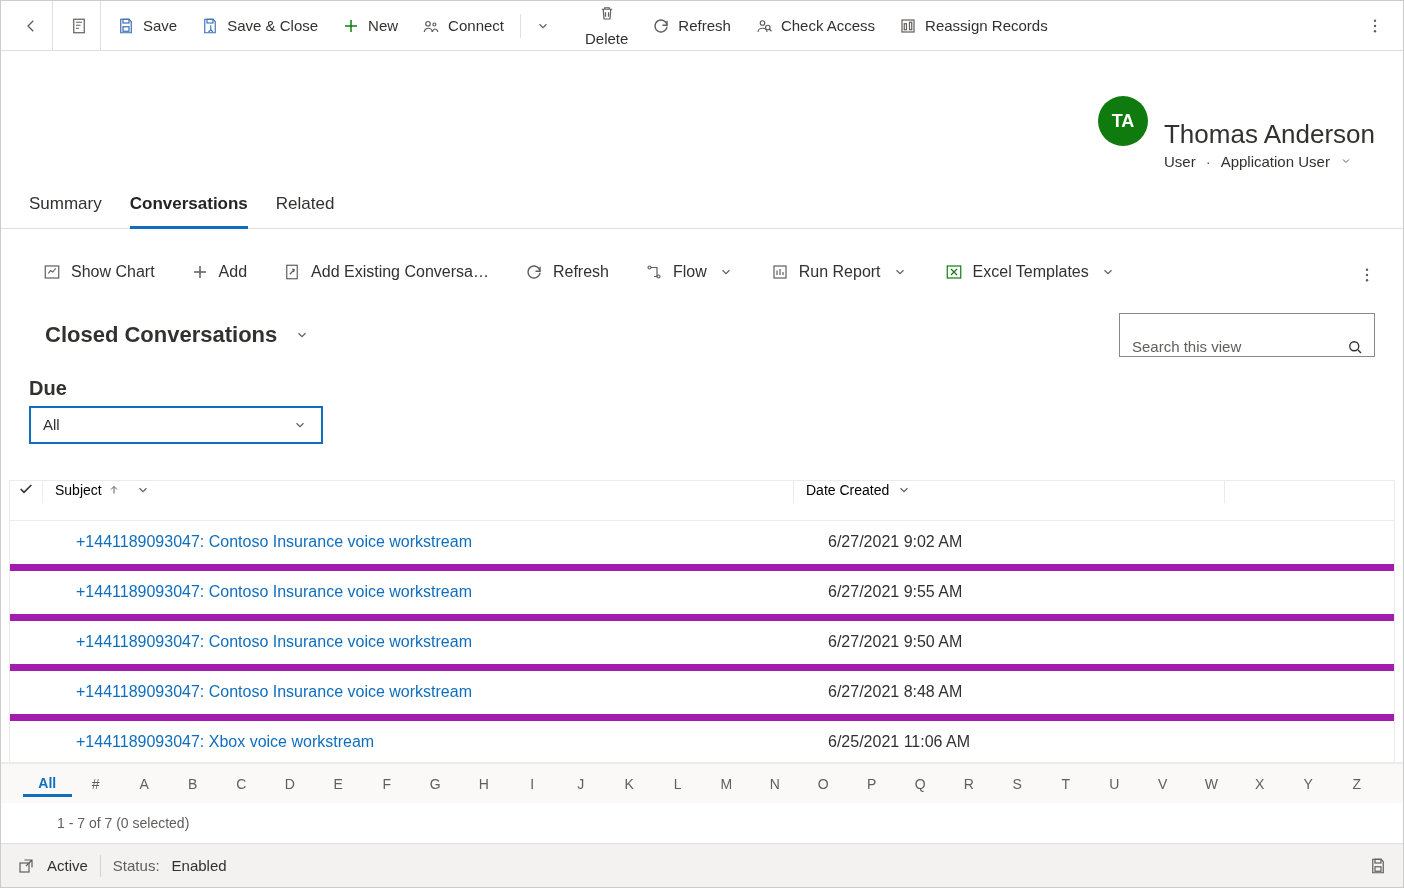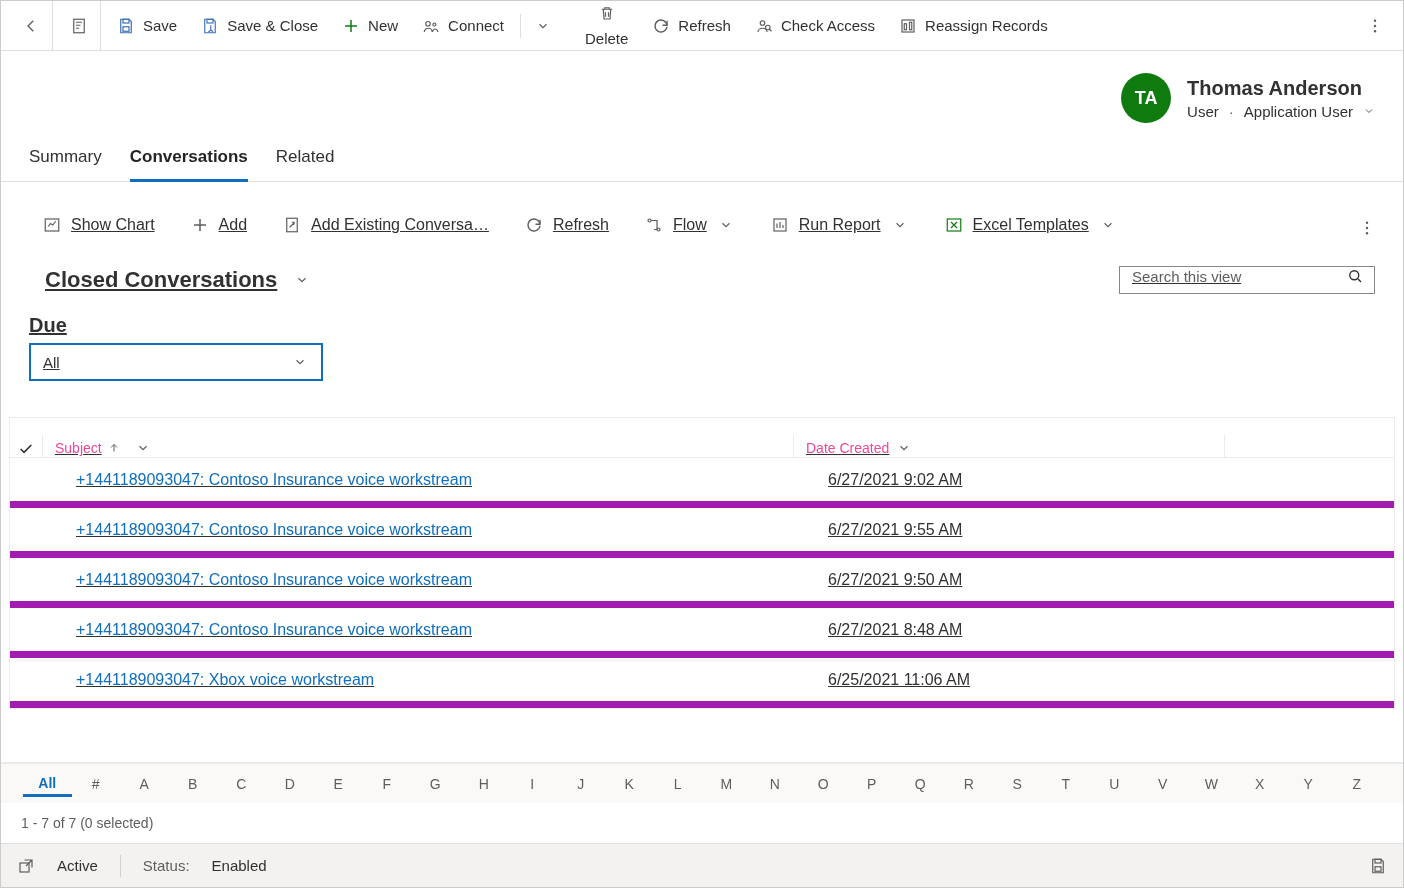--- a/index.html
+++ b/index.html
@@ -37,66 +37,66 @@
   .icon svg { width:18px; height:18px; }
 
   
   .rec-header { display:flex; gap:16px; align-items:center; padding: 22px 28px 8px 28px; justify-content: flex-end; }
   .avatar {
     width:50px; height:50px; border-radius:50%;
     background:#0f7b0f; color:#fff; font-weight:600;
     display:flex; align-items:center; justify-content:center;
     font-size:18px;
   }
-  .rec-title { font-size:20px; font-weight:700; line-height:1.1; }
+  .rec-title { font-size:26px; font-weight:400; line-height:1.1;margin-top:47px; }
   .rec-sub { margin-top:4px; font-size:15px; color:#323130; display:flex; align-items:center; gap:10px; }
   .rec-sub .dot { color:#605e5c; }
   .chev-sm svg { width:12px; height:12px; }
 
   
   .tabs { display:flex; gap:28px; padding: 16px 36px 0 28px; border-bottom:1px solid #e1dfdd; }
   .tab { font-size:17px; padding-bottom:12px; cursor:pointer; color:#323130; }
   .tab.active { font-weight:600; color:#242424; border-bottom:3px solid #106ebe; margin-bottom:-1px; }
 
   
-  .content { padding: 0 8px 12px 28px; text-decoration: underline; }
+  .content { padding: 0 8px 12px 28px; }
   .sub-toolbar { display:flex; align-items:center; gap:24px; padding: 28px 0 10px 8px; position:relative; }
   .sub-btn {
     display:flex; align-items:center; gap:10px; font-size:16px;
     padding: 6px 6px; cursor:pointer; border:none; background:transparent; color:#323130;
   }
   .sub-overflow { position:absolute; right:10px; top:30px; height:32px; width:36px; display:flex; align-items:center; justify-content:center; cursor:pointer; }
 
   
   .view-row { display:flex; align-items:center; justify-content:space-between; padding: 16px 20px 0 16px;}
   .view-title { font-size:22px; font-weight:600; display:flex; align-items:center; gap:16px; }
   .search-box {
-    width:256px; height:28px; border:1px solid #8a8886;
-    display:flex; align-items:flex-start; padding:0 10px;
+    width:256px; height:44px; border:1px solid #8a8886;
+    display:flex; align-items:flex-end; padding:0 10px;
   }
   .search-box input {
     border:none; outline:none; font-size:15px; flex:1; background:transparent;
     color:#605e5c;
   }
   .search-box input::placeholder { color:#605e5c; }
 
   
   .due-wrap { padding: 20px 0 0 0; }
   .due-label { font-size:20px; font-weight:600; color:#323130; margin-bottom:6px; }
   .due-select {
     width:294px; height:38px; border:2px solid #106ebe;
     display:flex; align-items:center; justify-content:space-between;
     padding:0 12px; font-size:15px; cursor:pointer;
   }
 
   
   .grid-wrap { margin-top: 36px; border:1px solid #edebe9; margin-left:-20px; }
   .grid-head {
-    display:flex; align-items:flex-end; height:40px; border-bottom:1px solid #edebe9;
-    font-size:14px; color:#ec4899;
+    display:flex; align-items:flex-start; height:40px; border-bottom:1px solid #edebe9;
+    font-size:14px; color:#000000;
   }
   .gh-check { width:32px; display:flex; align-items:center; justify-content:center; }
   .gh-check svg { width:16px; height:16px; }
   .gh-pipe { width:1px; height:22px; background:#edebe9; }
   .gh-subject { flex:0 0 750px; padding:0 12px; display:flex; align-items:center; gap:6px; }
   .gh-date { flex:0 0 430px; padding:0 12px; display:flex; align-items:center; gap:6px; }
 
   .grid-row {
     display:flex; align-items:center; height:50px; border-bottom:7px solid #a21caf;
     font-size:16px;
@@ -108,27 +108,27 @@
   
   .letters-area { position:absolute; bottom:44px; left:0; right:0; border-top:1px solid #edebe9; }
   .letters {
     height:40px; display:flex; align-items:center; gap:0; padding:0 22px;
     background:#faf9f8; border-top:1px solid #edebe9;
   }
   .letter {
     width:49.2px; text-align:center; font-size:14px; color:#605e5c; cursor:pointer;
   }
   .letter.active { color:#106ebe; border-bottom:3px solid #106ebe; padding-bottom:3px; margin-bottom:-4px; font-weight:600;}
-  .pager { height:40px; display:flex; align-items:center; padding:0 20px; font-size:14px; color:#605e5c; background:#fff; }
+  .pager { height:40px; display:flex; align-items:center; padding:0 20px; font-size:14px; color:#605e5c; background:#fff;margin-left:36px; }
 
   
   .statusbar {
     position:absolute; bottom:0; left:0; right:0;
     height:44px; background:#f3f2f1; border-top:1px solid #e1dfdd;
-    display:flex; align-items:center; padding:0 16px; gap:22px;
+    display:flex; align-items:center; padding:0 16px; gap:12px;
     font-size:15px; color:#323130;
   }
   .sb-sep { width:1px; height:22px; background:#d2d0ce; }
   .sb-label { color:#605e5c; }
   .sb-right { margin-left:auto; display:flex; align-items:center; gap:10px; }
   .caret svg { width:14px; height:14px; }
 </style>
 </head>
 <body>
 

